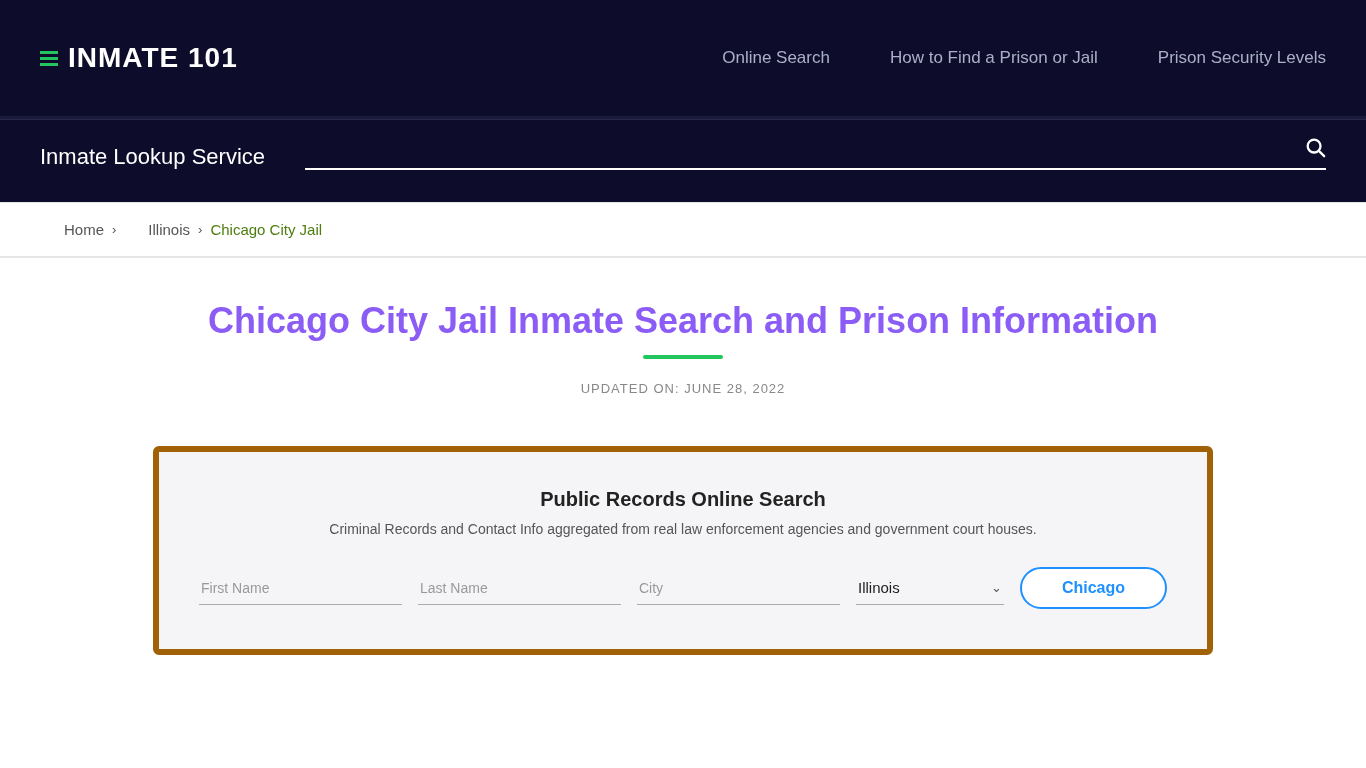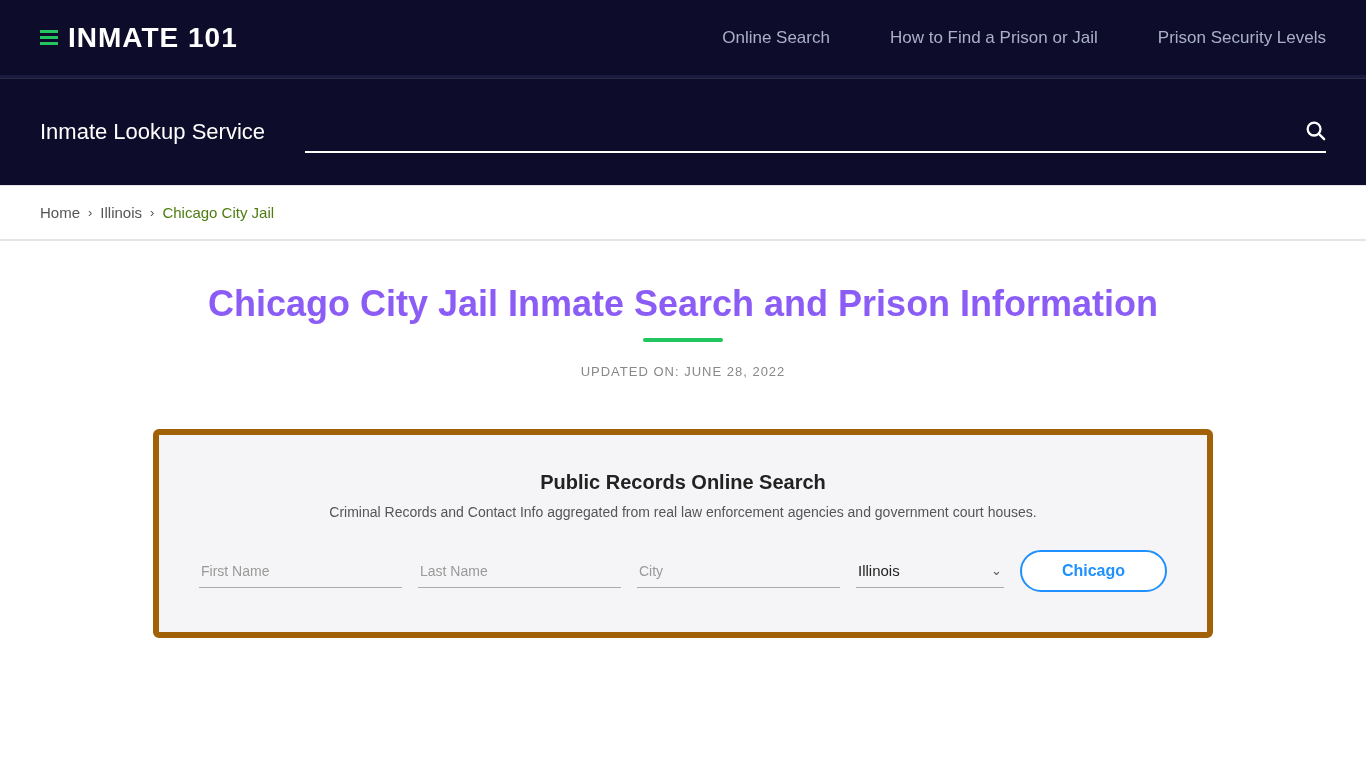--- a/index.html
+++ b/index.html
@@ -4,21 +4,21 @@
   <style>
     * { margin: 0; padding: 0; box-sizing: border-box; }
     body { font-family: Arial, sans-serif; background: #fff; color: #222; }
 
     
     .top-nav {
       background: #0d0d2b;
       display: flex;
       align-items: center;
       padding: 0 40px;
-      height: 78px;
+      height: 119px;
       border-bottom: 3px solid #1a1a3e;
     }
     .logo-area {
       display: flex;
       align-items: center;
       gap: 10px;
       text-decoration: none;
       margin-right: auto;
     }
     .logo-icon {
@@ -46,23 +46,23 @@
     .nav-links a {
       color: #aab0c6;
       text-decoration: none;
       font-size: 17px;
       font-weight: 400;
     }
 
     
     .search-section {
       background: #0d0d2b;
-      padding: 40px 40px 32px;
-      display: flex;
-      align-items: flex-start;
+      padding: 16px 40px 32px;
+      display: flex;
+      align-items: flex-end;
       gap: 40px;
       border-top: 1px solid #2a2a4a;
     }
     .search-label {
       color: #fff;
       font-size: 22px;
       font-weight: 500;
       white-space: nowrap;
     }
     .search-input-wrap {
@@ -99,20 +99,21 @@
     .breadcrumb {
       display: flex;
       align-items: center;
       gap: 8px;
       font-size: 15px;
       color: #555;
     }
     .breadcrumb a {
       color: #555;
       text-decoration: none;
+      margin-left: 24px;
     }
     .breadcrumb .chevron {
       color: #555;
       font-size: 13px;
     }
     .breadcrumb .current {
       font-weight: 400;
       color: #4d7c0f;
     }
 

